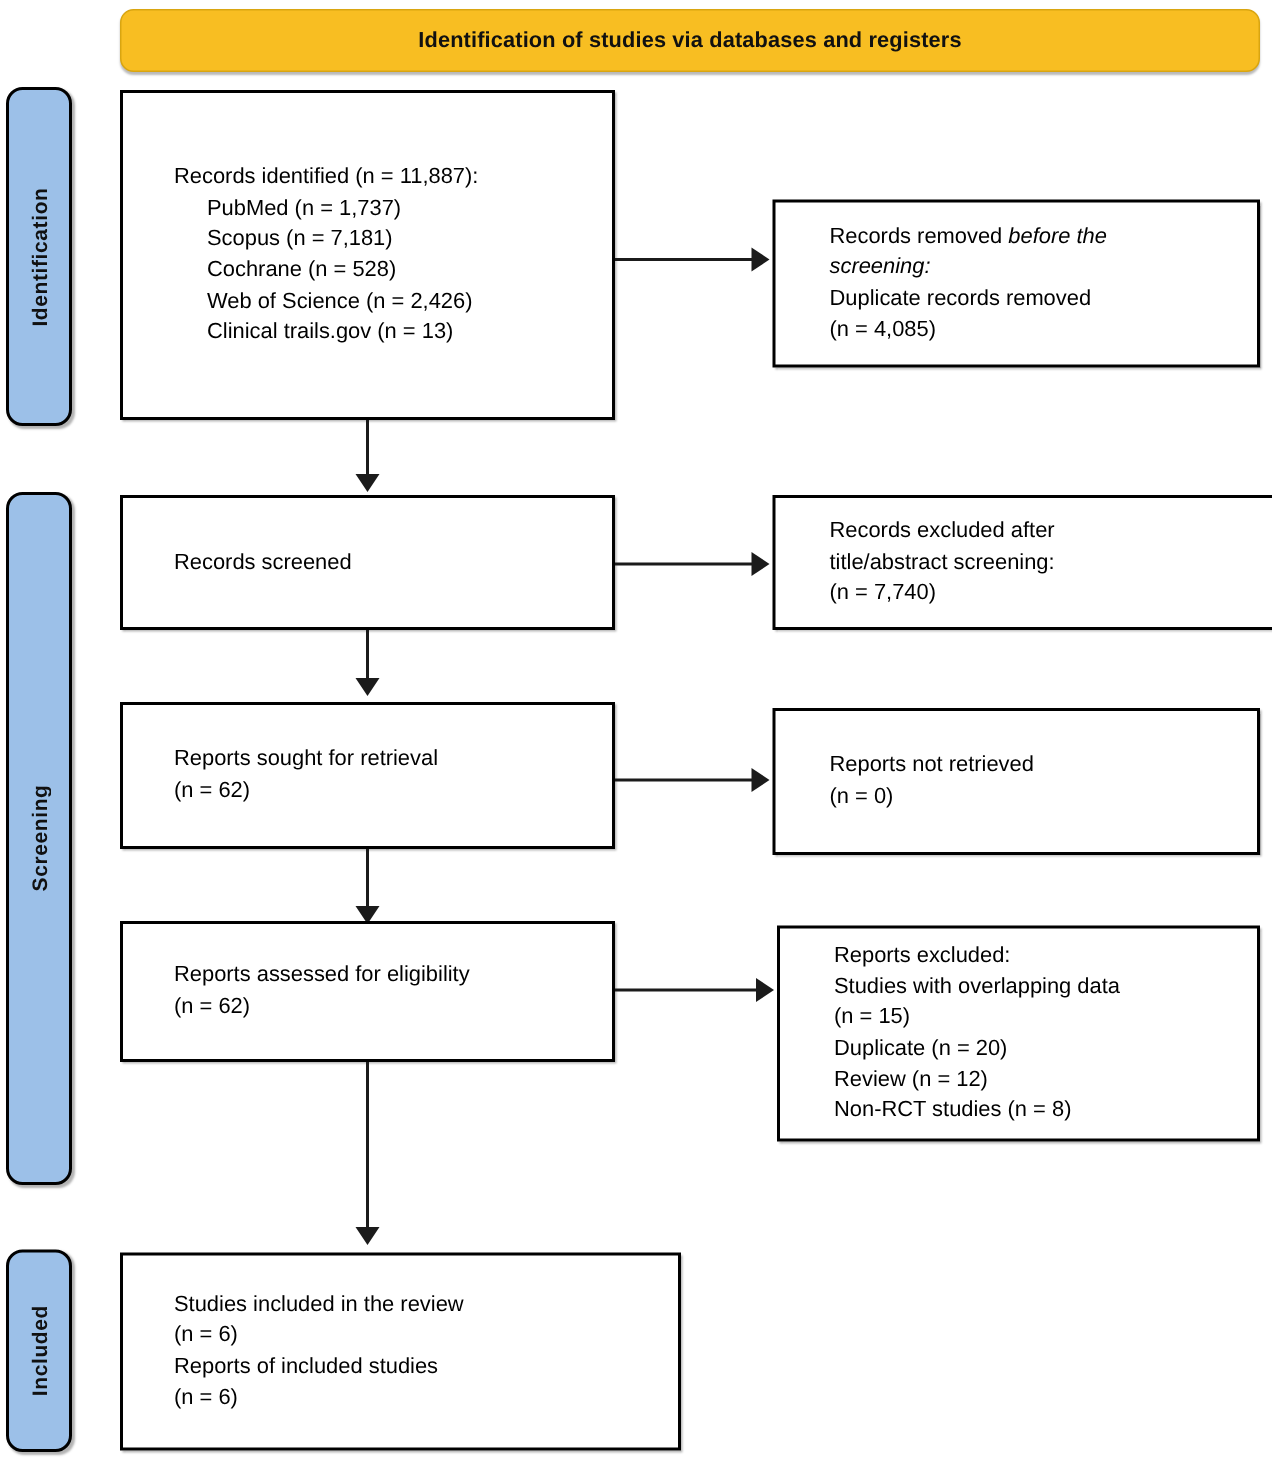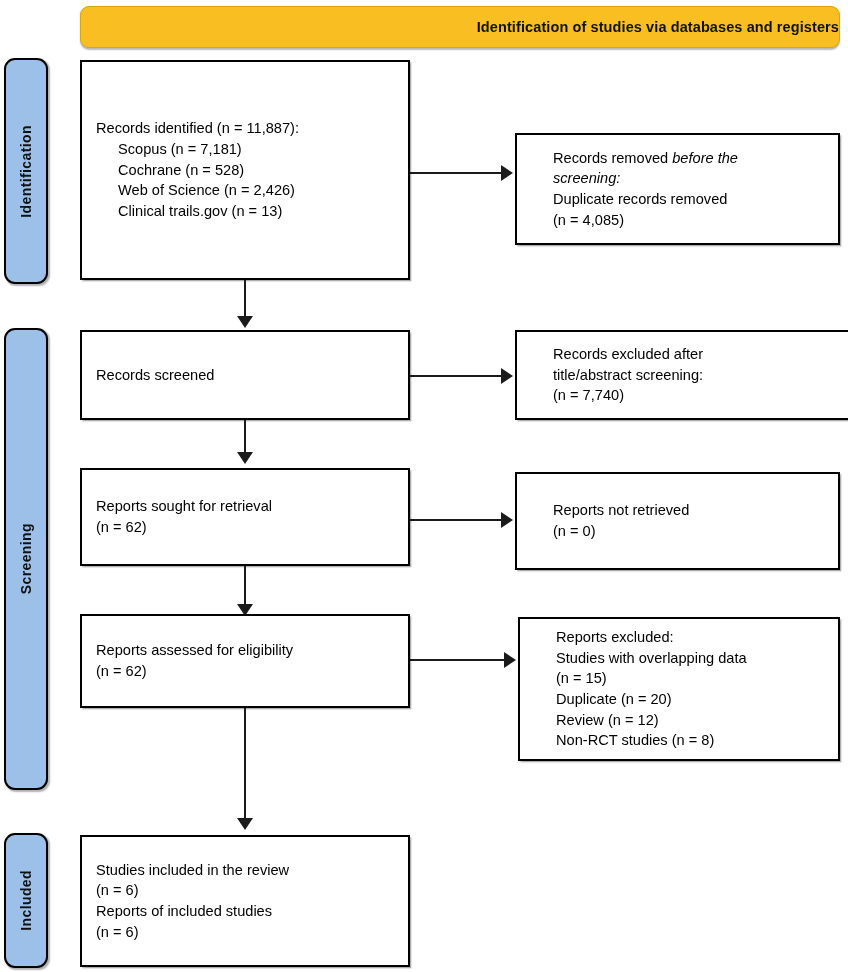--- a/index.html
+++ b/index.html
@@ -21,21 +21,21 @@
 
   
   .phase-banner {
     position: absolute;
     box-sizing: border-box;
     background: #F8BE22;
     border: 1.5px solid #D9A510;
     border-radius: 9px;
     display: flex;
     align-items: center;
-    justify-content: flex-end;
+    justify-content: center;
     font-size: 14.5px;
     font-weight: bold;
     letter-spacing: 0.1px;
     color: #111111;
     box-shadow: 0 1.5px 1.5px rgba(0,0,0,0.28);
   }
 
   
   .stage-tab {
     position: absolute;
@@ -61,21 +61,21 @@
   
   .flow-box {
     position: absolute;
     box-sizing: border-box;
     background: #ffffff;
     border: 2.2px solid #000000;
     box-shadow: 1.5px 1.5px 1.5px rgba(0,0,0,0.32);
     display: flex;
     flex-direction: column;
     justify-content: center;
-    padding: 6px 14px 6px 14px;
+    padding: 6px 14px 6px 34px;
   }
   .flow-box.pad-left-small { padding-left: 36px; }
   .flow-box .line {
     font-size: 14.6px;
     line-height: 1.42;
     white-space: pre;
     color: #000000;
   }
   .flow-box .line.indent { padding-left: 22px; }
   .flow-box .line em { font-style: italic; }
@@ -124,20 +124,21 @@
   <div class="stage-tab" style="left:4px; top:328px; width:44px; height:462px;">
     <span>Screening</span>
   </div>
 
   <div class="stage-tab" style="left:4px; top:833px; width:44px; height:135px;">
     <span>Included</span>
   </div>
 
   <div class="flow-box" style="left:80px; top:60px; width:330px; height:220px;">
     <div class="line">Records identified (n = 11,887):</div>
+    <div class="line indent">PubMed (n = 1,737)</div>
     <div class="line indent">Scopus (n = 7,181)</div>
     <div class="line indent">Cochrane (n = 528)</div>
     <div class="line indent">Web of Science (n = 2,426)</div>
     <div class="line indent">Clinical trails.gov (n = 13)</div>
   </div>
 
   <div class="flow-box pad-left-small" style="left:515px; top:133px; width:325px; height:112px;">
     <div class="line"><span>Records removed </span><em>before the</em></div>
     <div class="line"><em>screening:</em></div>
     <div class="line">Duplicate records removed</div>
@@ -195,20 +196,20 @@
     <div class="line">Review (n = 12)</div>
     <div class="line">Non-RCT studies (n = 8)</div>
   </div>
 
   <div class="conn-h" style="left:410px; top:659px; width:96px;"></div>
   <div class="arrow-right" style="left:504px; top:652px;"></div>
 
   <div class="conn-v" style="left:244px; top:708px; height:112px;"></div>
   <div class="arrow-down" style="left:237px; top:818px;"></div>
 
-  <div class="flow-box" style="left:80px; top:835px; width:330px; height:132px;">
+  <div class="flow-box" style="left:80px; top:835px; width:374px; height:132px;">
     <div class="line">Studies included in the review</div>
     <div class="line">(n = 6)</div>
     <div class="line">Reports of included studies</div>
     <div class="line">(n = 6)</div>
   </div>
 
 </div>
 
 </body></html>

